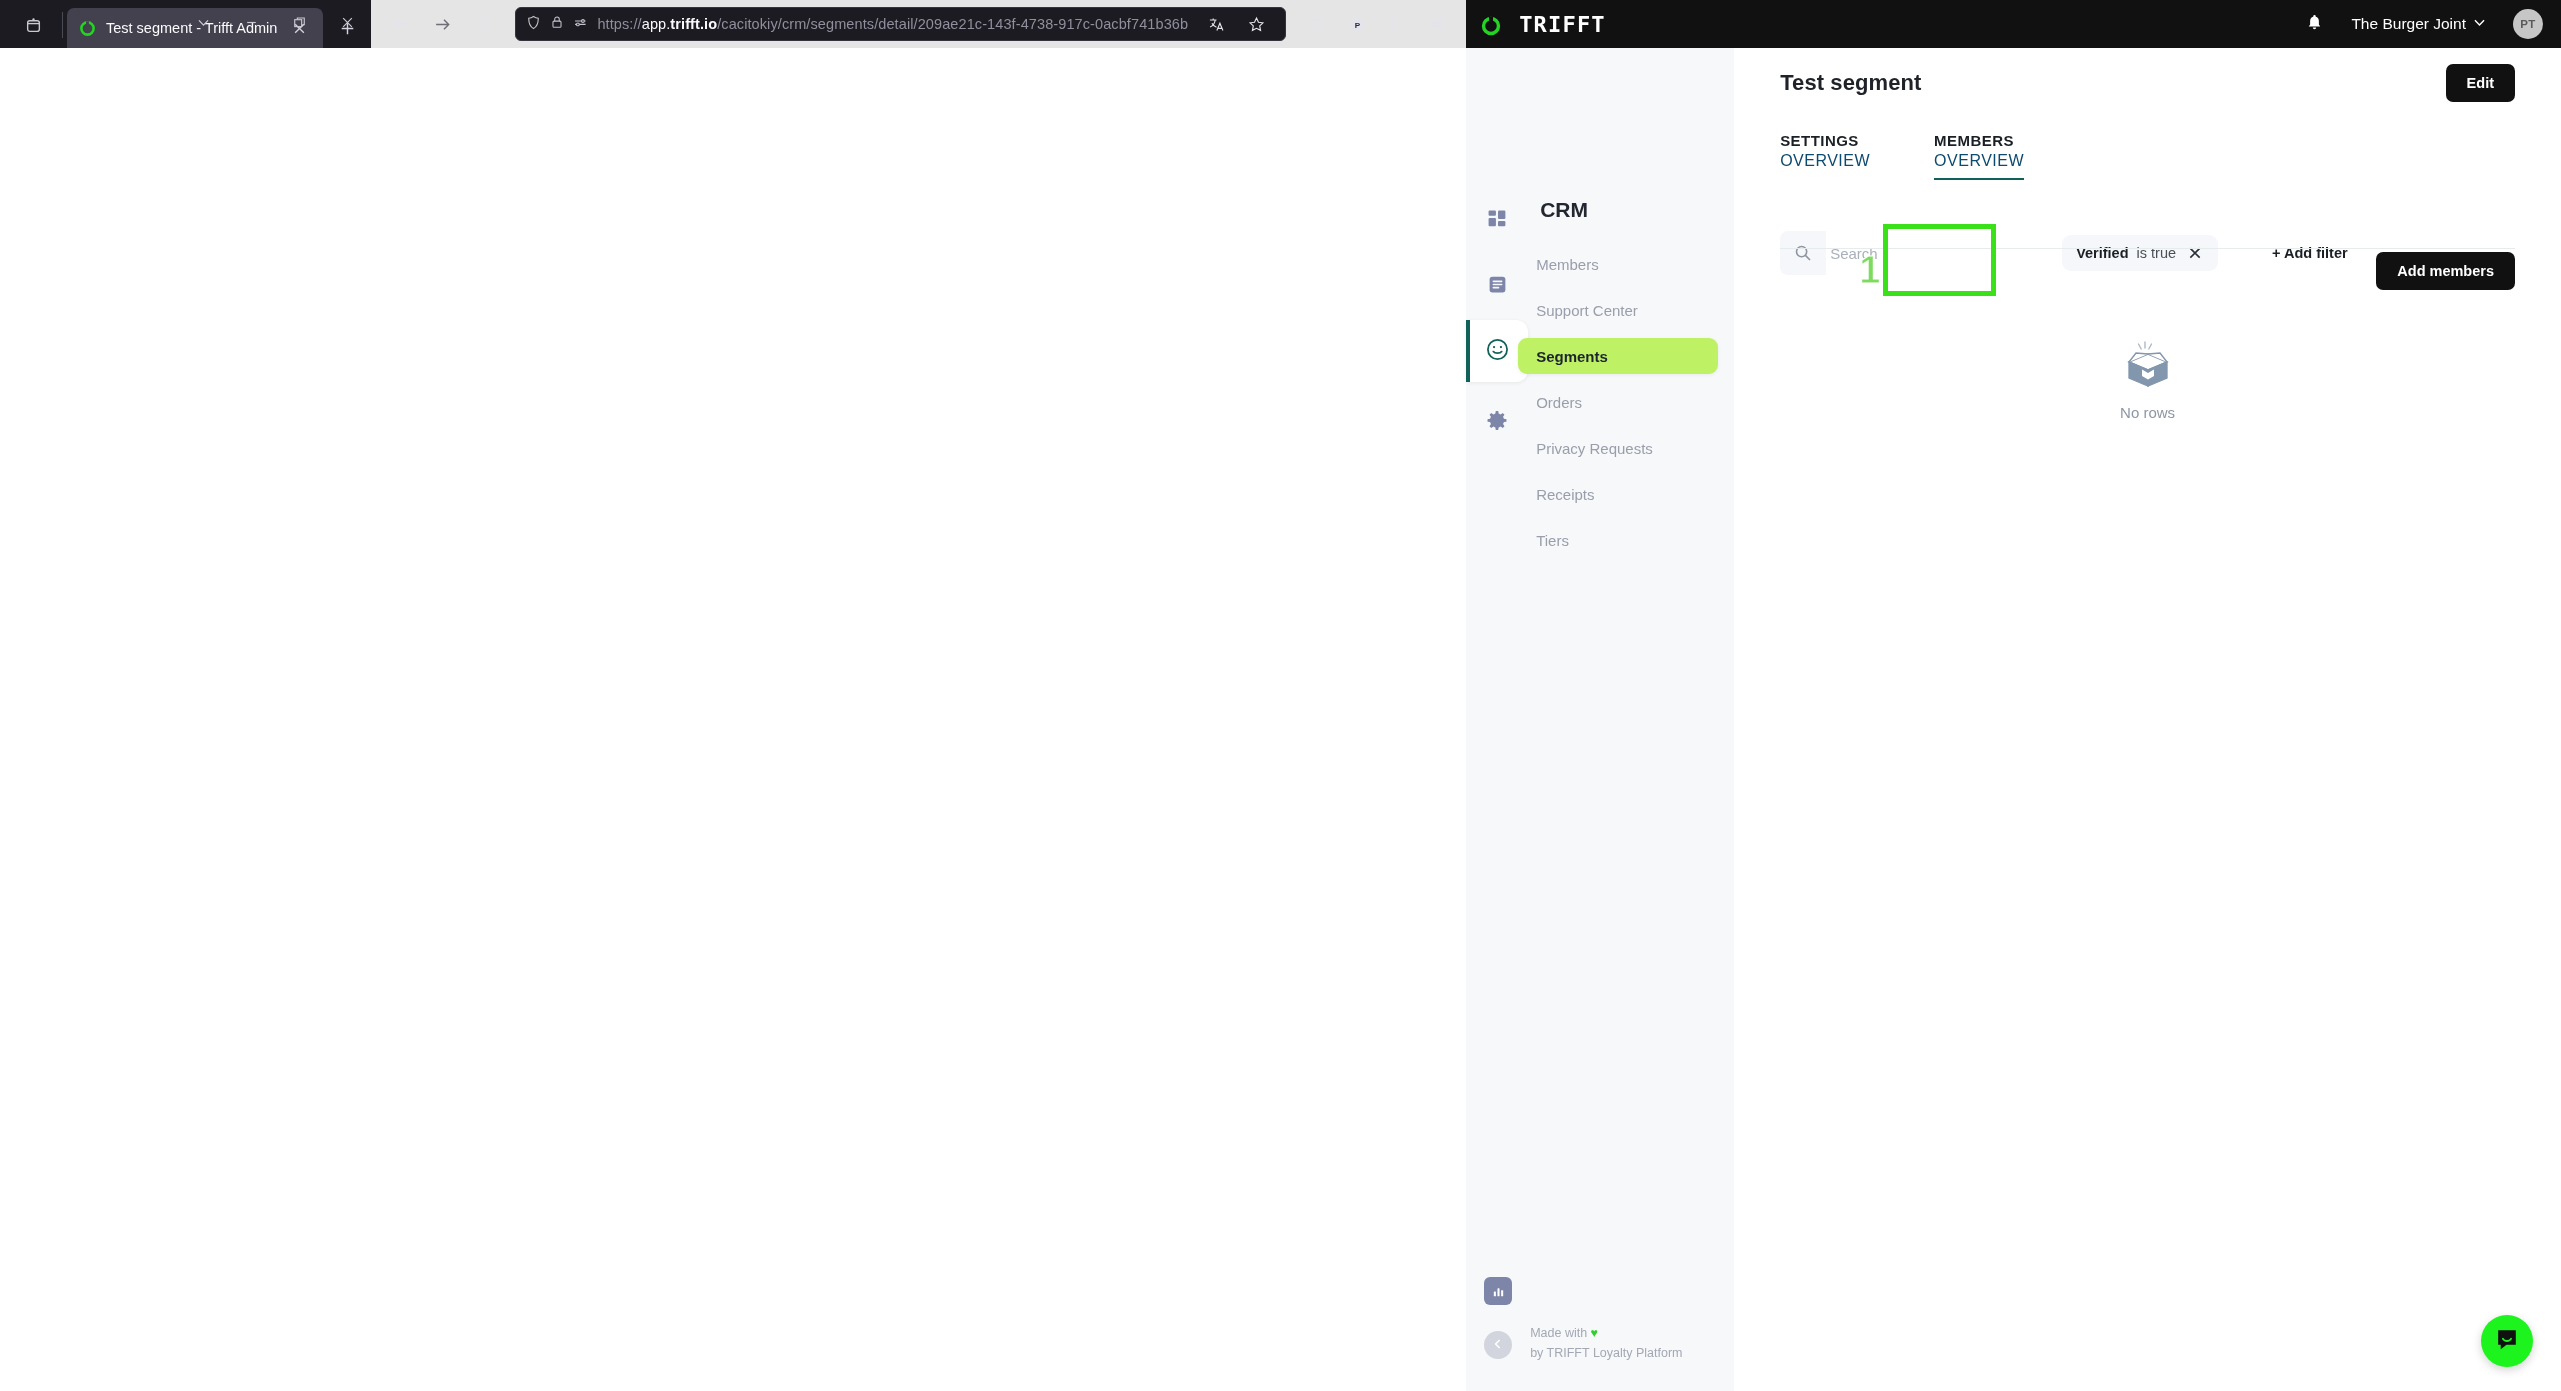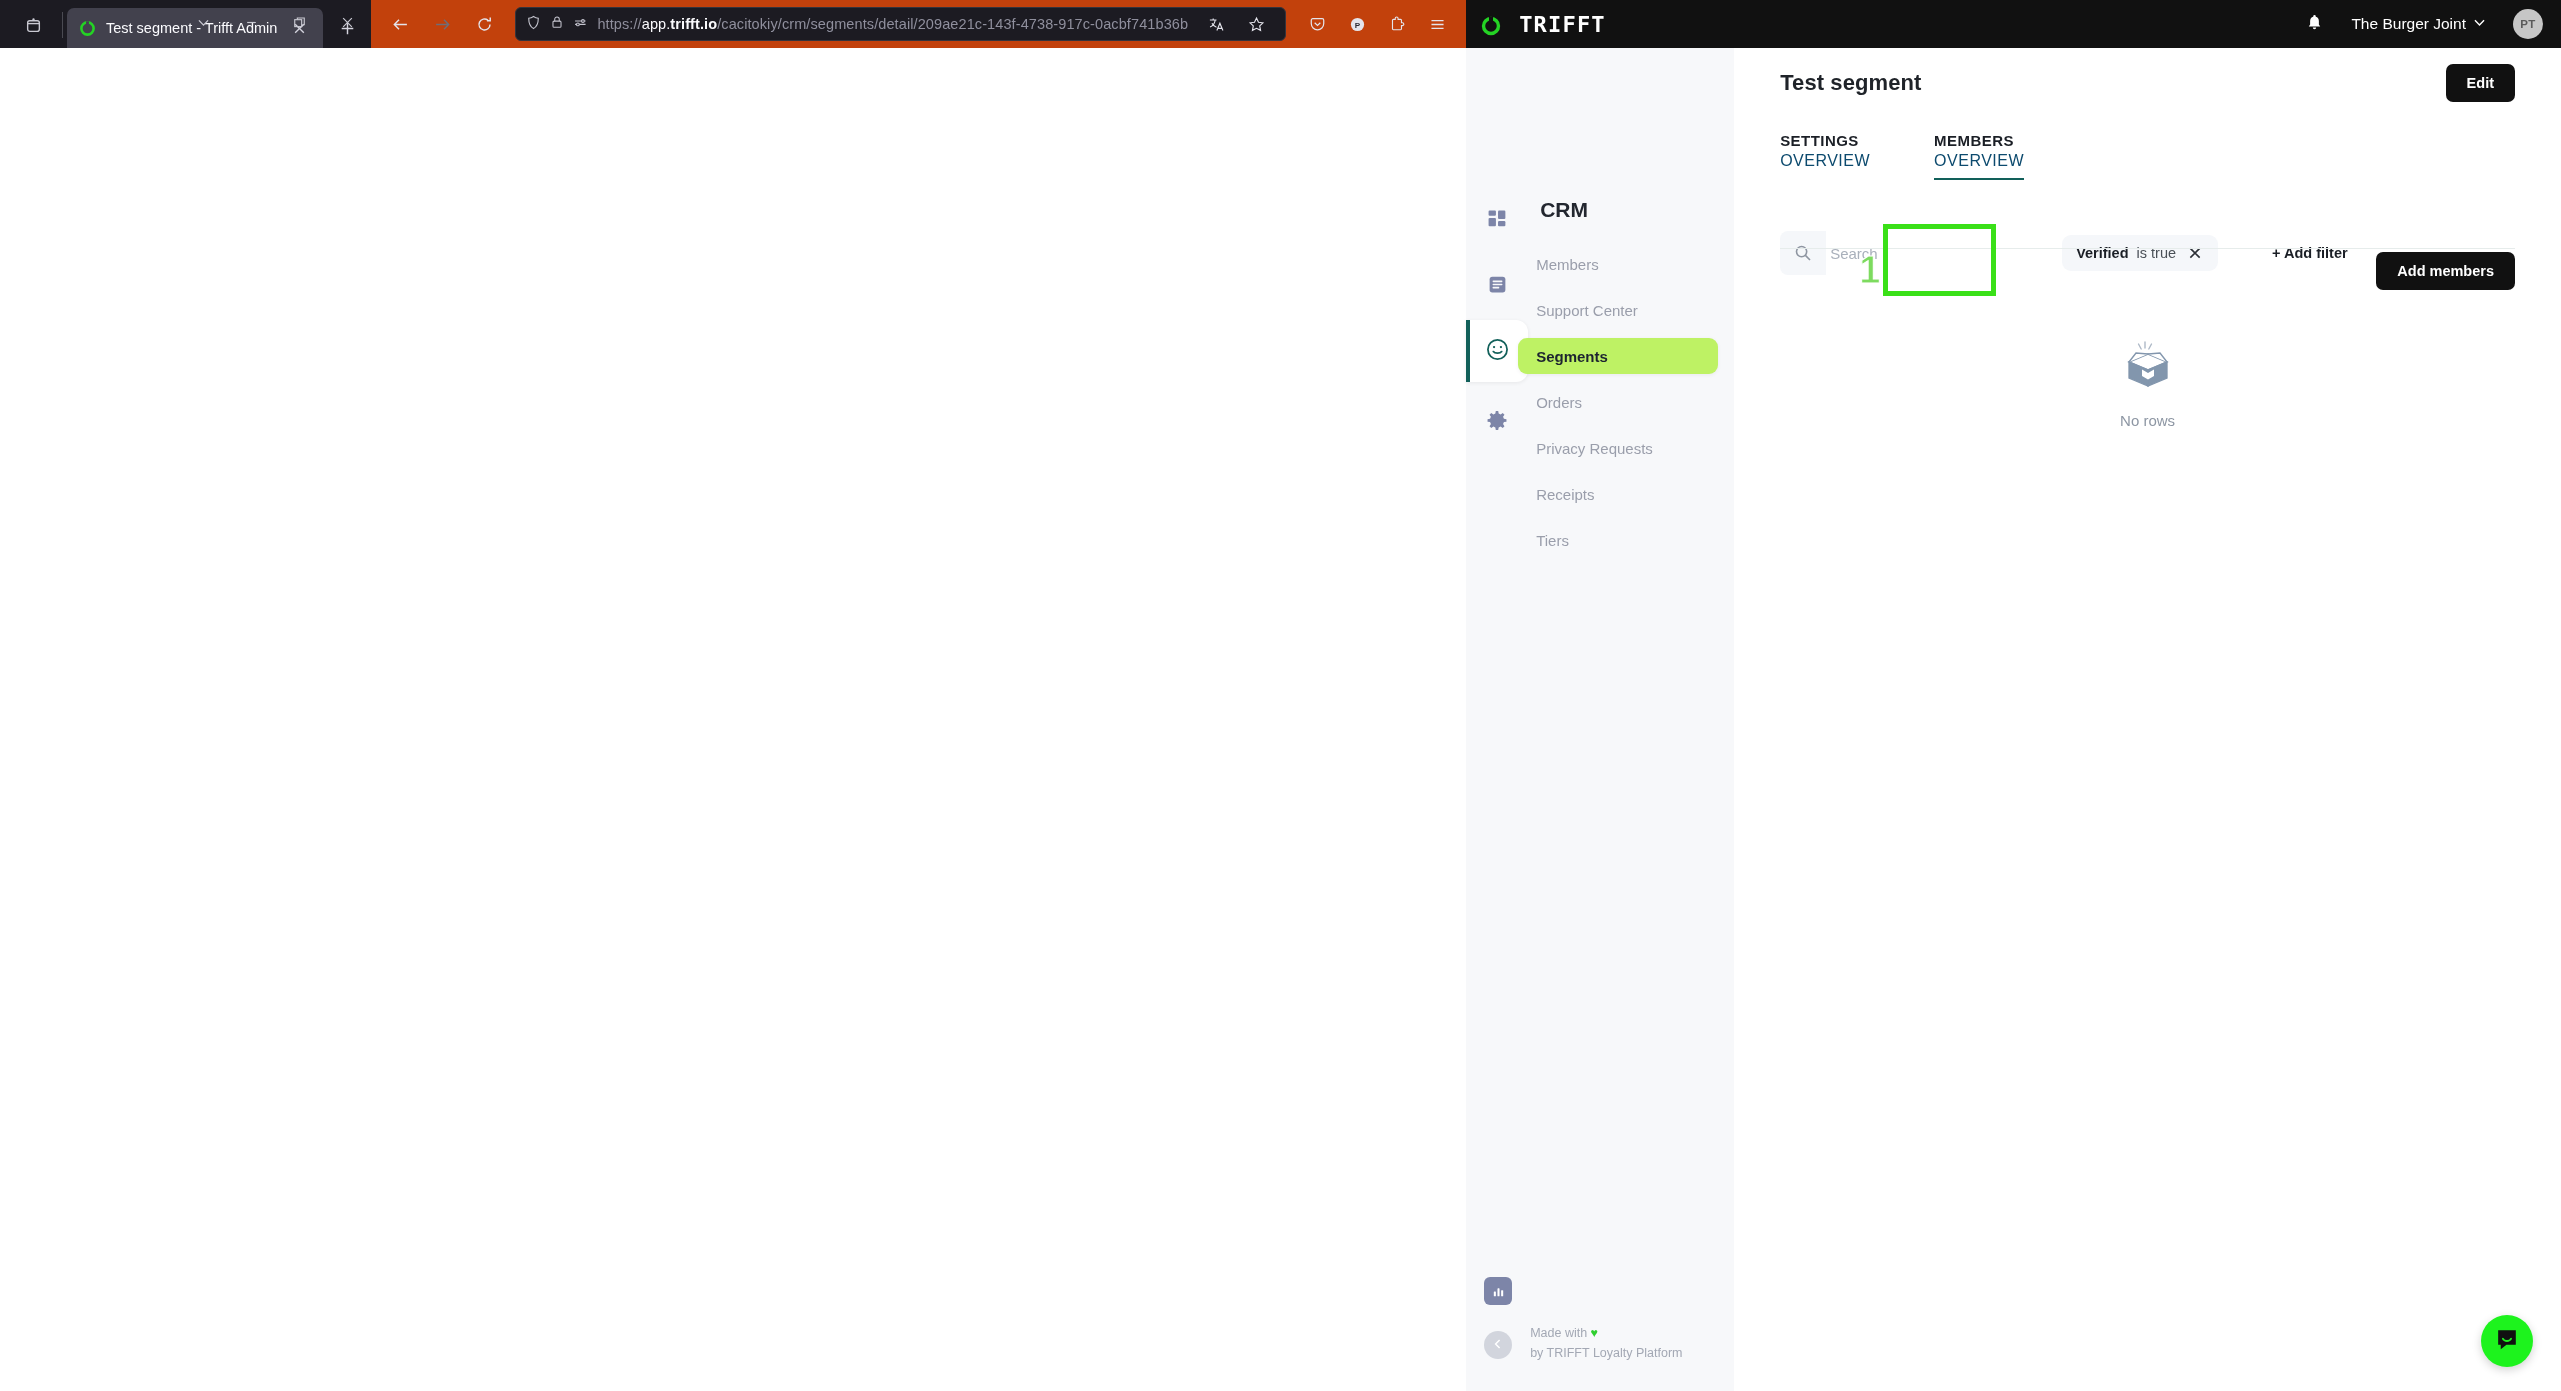--- a/index.html
+++ b/index.html
@@ -41,21 +41,21 @@
     margin: 0 0 2px 6px; border-radius: 5px;
   }
   .win-controls {
     position: absolute; right: 0; top: 0; height: 44px; display: flex; align-items: center;
   }
   .wc {
     width: 48px; height: 44px; display: flex; align-items: center; justify-content: center;
   }
 
   .navbar {
-    height: 48px; background: #c2410c; display: flex; align-items: center;
+    height: 48px; background: #e5e5e5; display: flex; align-items: center;
     padding: 0 10px; gap: 4px; flex: none;
   }
   .nav-btn {
     width: 38px; height: 36px; display: flex; align-items: center; justify-content: center;
     border-radius: 5px; flex: none;
   }
   .urlbar {
     flex: 1; height: 34px; background: #1c1b22; border-radius: 6px;
     display: flex; align-items: center; padding: 0 10px; gap: 9px; margin: 0 8px;
     border: 1px solid #35343c;
@@ -212,21 +212,21 @@
   .c-name { width: 292px; }
   .c-email { width: 292px; }
   .c-points { width: 222px; }
   .c-verified { width: 196px; }
   .c-lastlogin { width: 244px; }
   .c-registration { flex: 1; }
   .sort-arrow { color: #1d7a52; font-size: 14px; line-height: 1; }
 
   .empty {
     display: flex; flex-direction: column; align-items: center; justify-content: center;
-    padding-top: 48px; gap: 14px;
+    padding-top: 48px; gap: 6px;
   }
   .empty-label { font-size: 15px; color: #8d96a3; }
 
   
   .chat-fab {
     position: absolute; right: 28px; bottom: 24px; width: 52px; height: 52px;
     border-radius: 50%; background: #1df31d; display: flex;
     align-items: center; justify-content: center; box-shadow: 0 3px 10px rgba(0,0,0,.18);
   }
 

